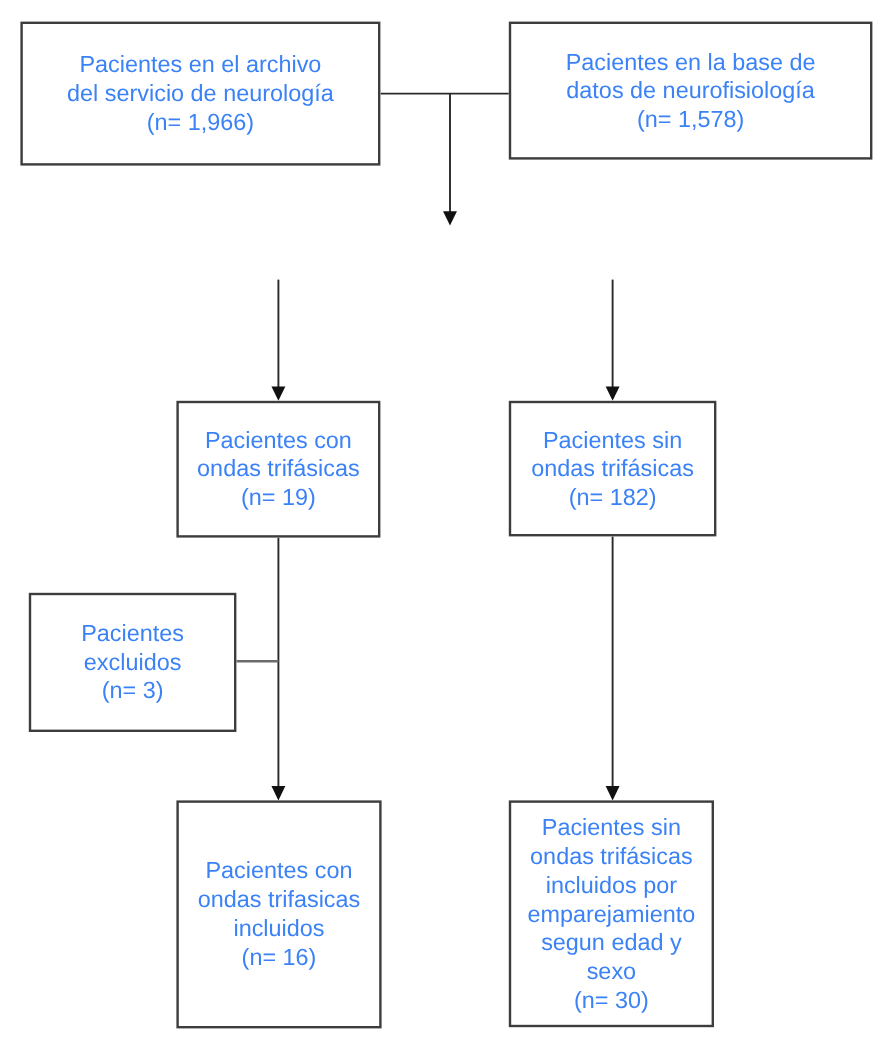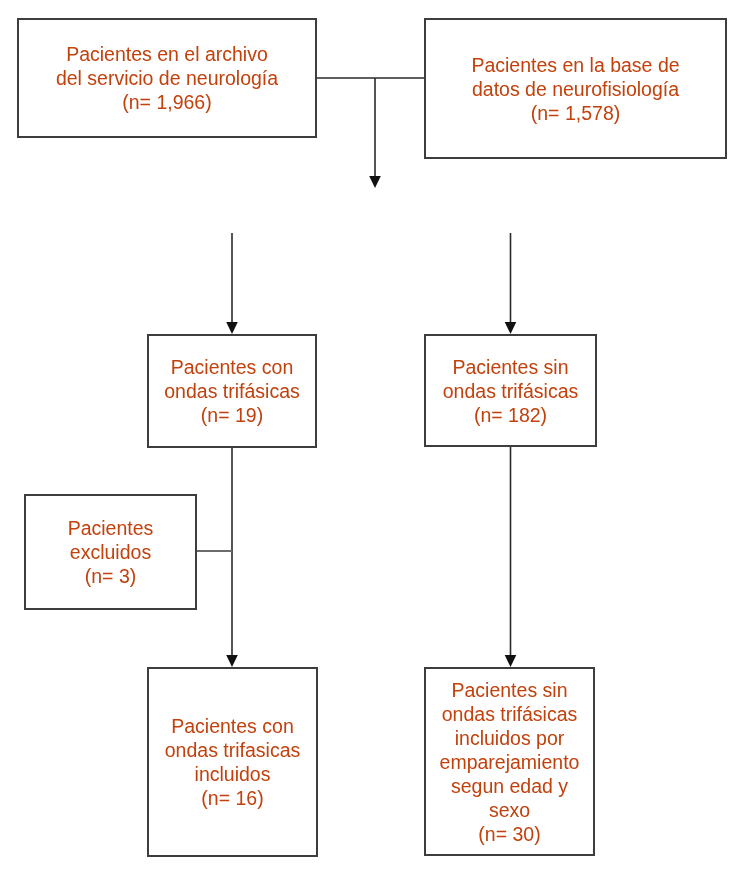--- a/index.html
+++ b/index.html
@@ -29,26 +29,26 @@
     display: flex;
     align-items: center;
     justify-content: center;
     text-align: center;
     z-index: 2;
   }
   .node-text {
     white-space: pre-line;
     font-size: 19.5px;
     line-height: 24px;
-    color: #c2410c;
+    color: #3b82f6;
     letter-spacing: 0px;
   }
   
   #n-archivo        { left: 17px;  top: 18px;  width: 300px; height: 120px; }
-  #n-base           { left: 424px; top: 18px;  width: 303px; height: 141px; }
+  #n-base           { left: 424px; top: 18px;  width: 303px; height: 115px; }
   #n-encefalopatia  { left: 172px; top: 188px; width: 396px; height: 45px;  }
   #n-con-ondas      { left: 147px; top: 334px; width: 170px; height: 114px; }
   #n-sin-ondas      { left: 424px; top: 334px; width: 173px; height: 113px; }
   #n-excluidos      { left: 24px;  top: 494px; width: 173px; height: 116px; }
   #n-con-incluidos  { left: 147px; top: 667px; width: 171px; height: 190px; }
   #n-sin-incluidos  { left: 424px; top: 667px; width: 171px; height: 189px; }
 </style>
 </head>
 <body>
 

